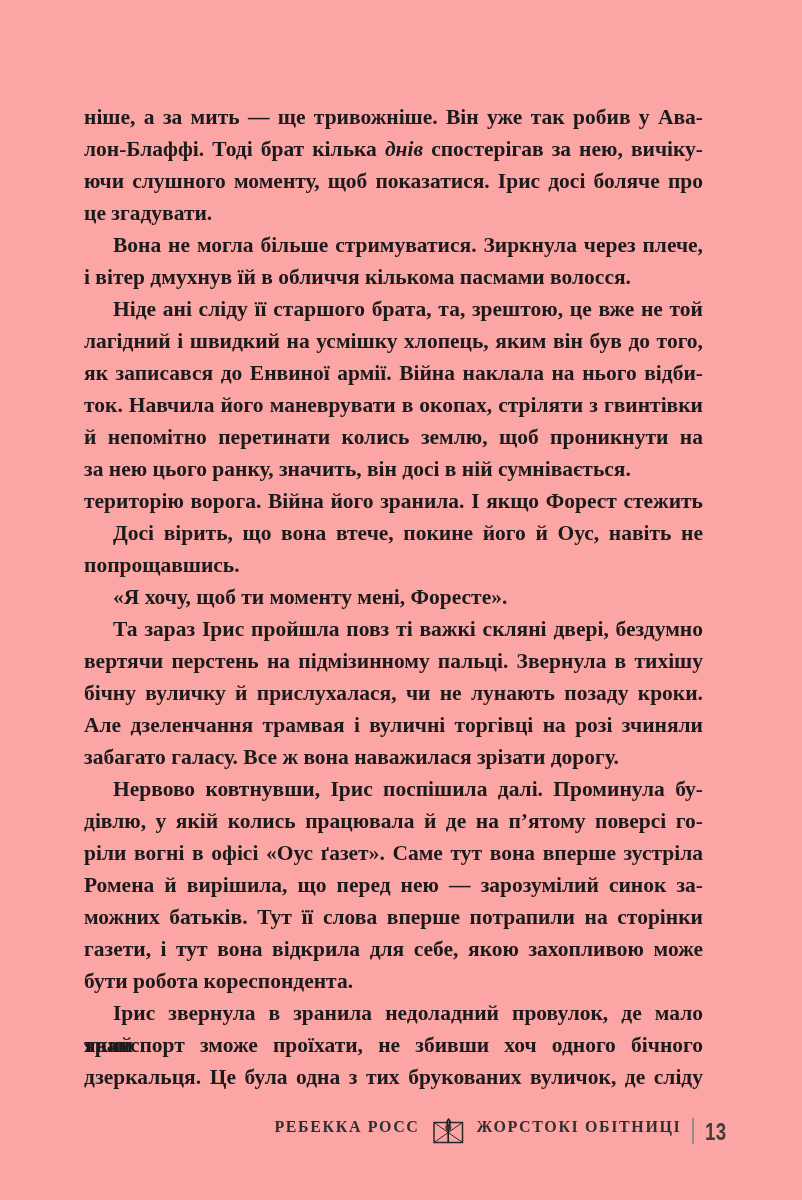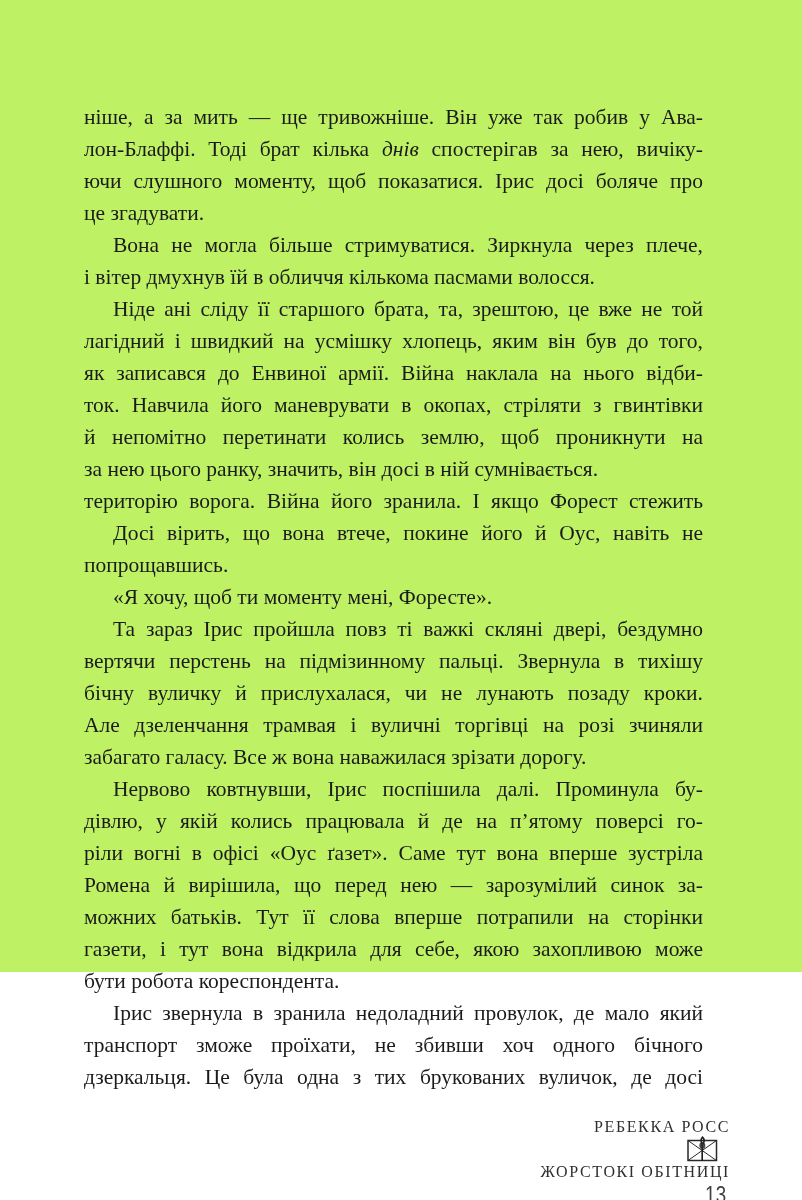--- a/index.html
+++ b/index.html
@@ -9,22 +9,23 @@
   body {
     width: 802px;
     height: 1200px;
     background: #ffffff;
     font-family: "Liberation Serif", serif;
     overflow: hidden;
   }
   .page {
     position: relative;
     width: 802px;
-    height: 972px;
-    background: #bef264;
+    height: 1200px;
+    background: #fca5a5;
+    font-weight: bold;
   }
   .text-block {
     position: absolute;
     left: 84px;
     top: 101px;
     width: 619px;
     color: #1b1b1b;
     font-size: 21.5px;
   }
   .paragraph {
@@ -45,22 +46,21 @@
   }
   .line em {
     font-style: italic;
   }
   .footer {
     position: absolute;
     top: 1118px;
     right: 72px;
     height: 30px;
     display: flex;
-    align-items: flex-end;
-    flex-direction: column;
+    align-items: flex-start;
   }
   .footer .caps {
     font-family: "Liberation Serif", serif;
     font-size: 16px;
     letter-spacing: 1.6px;
     color: #2f2f2f;
     white-space: nowrap;
   }
   .footer .ornament {
     margin: 0 12px 0 14px;
@@ -126,21 +126,21 @@
         <div class="line"><span>дівлю, у якій колись працювала й де на п’ятому поверсі го-</span></div>
         <div class="line"><span>ріли вогні в офісі «Оус ґазет». Саме тут вона вперше зустріла</span></div>
         <div class="line"><span>Ромена й вирішила, що перед нею — зарозумілий синок за-</span></div>
         <div class="line"><span>можних батьків. Тут її слова вперше потрапили на сторінки</span></div>
         <div class="line"><span>газети, і тут вона відкрила для себе, якою захопливою може</span></div>
         <div class="line last"><span>бути робота кореспондента.</span></div>
       </div>
       <div class="paragraph">
         <div class="line indent"><span>Ірис звернула в зранила недоладний провулок, де мало який</span></div>
         <div class="line"><span>транспорт зможе проїхати, не збивши хоч одного бічного</span></div>
-        <div class="line"><span>дзеркальця. Це була одна з тих брукованих вуличок, де досі</span></div>
+        <div class="line"><span>дзеркальця. Це була одна з тих брукованих вуличок, де сліду</span></div>
       </div>
     </div>
 
   <div class="footer">
     <span class="caps">РЕБЕККА РОСС</span>
     <span class="ornament">
       <svg width="31" height="27" viewBox="0 0 31 27" aria-hidden="true">
         <rect x="1" y="4.5" width="28.5" height="20" fill="none" stroke="#2a2a2a" stroke-width="1.5"></rect>
         <path d="M1 4.5 L15.2 14.5 L29.5 4.5" fill="none" stroke="#2a2a2a" stroke-width="1"></path>
         <path d="M1 24.5 L15.2 14.5 L29.5 24.5" fill="none" stroke="#2a2a2a" stroke-width="1"></path>

